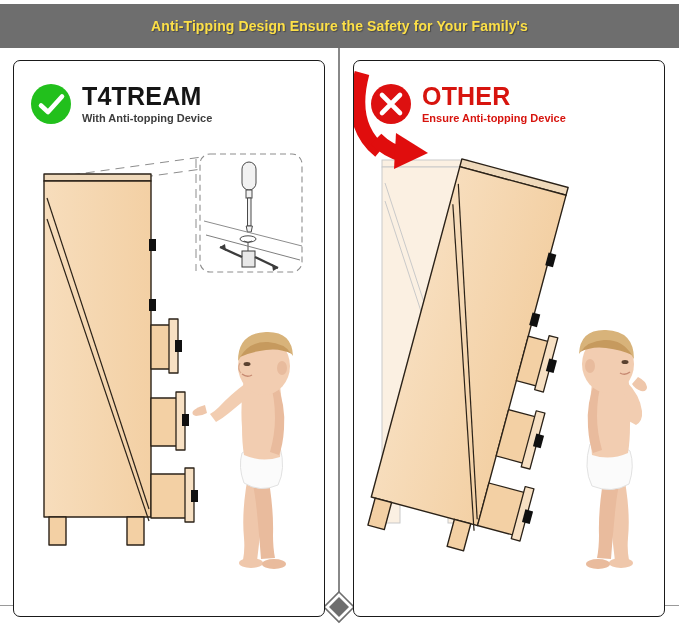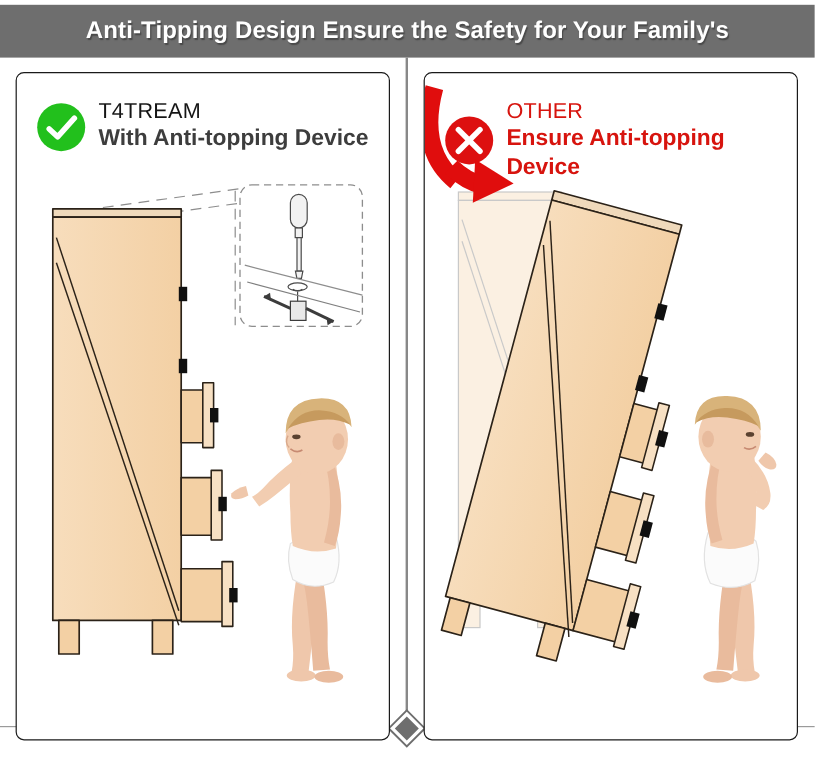--- a/index.html
+++ b/index.html
@@ -21,22 +21,22 @@
     left: 0;
     top: 4px;
     width: 679px;
     height: 44px;
     background: #6e6e6e;
     display: flex;
     align-items: center;
     justify-content: center;
   }
   #header-title {
-    color: #ffffff;
-    font-size: 20px;
+    color: #fde047;
+    font-size: 14px;
     font-weight: bold;
     letter-spacing: 0.1px;
     text-shadow: 1px 1px 1px rgba(0,0,0,0.35);
     white-space: nowrap;
   }
 
   
   #center-divider {
     position: absolute;
     left: 338px;
@@ -81,27 +81,27 @@
     position: absolute;
     top: 22px;
     left: 16px;
     display: flex;
     align-items: center;
     gap: 10px;
   }
   .status-badge { width: 42px; height: 42px; flex: 0 0 42px; }
   .head-text { display: flex; flex-direction: column; justify-content: center; }
   .head-title {
-    font-size: 18px;
-    font-weight: normal;
+    font-size: 25px;
+    font-weight: bold;
     line-height: 1.08;
     letter-spacing: 0.2px;
   }
   .head-sub {
-    font-size: 19px;
+    font-size: 11px;
     font-weight: bold;
     line-height: 1.25;
     margin-top: 2px;
   }
   #left-title  { color: #151515; }
   #left-sub    { color: #3d3d3d; }
   #right-title { color: #d7140e; }
   #right-sub   { color: #d7140e; }
 
   

